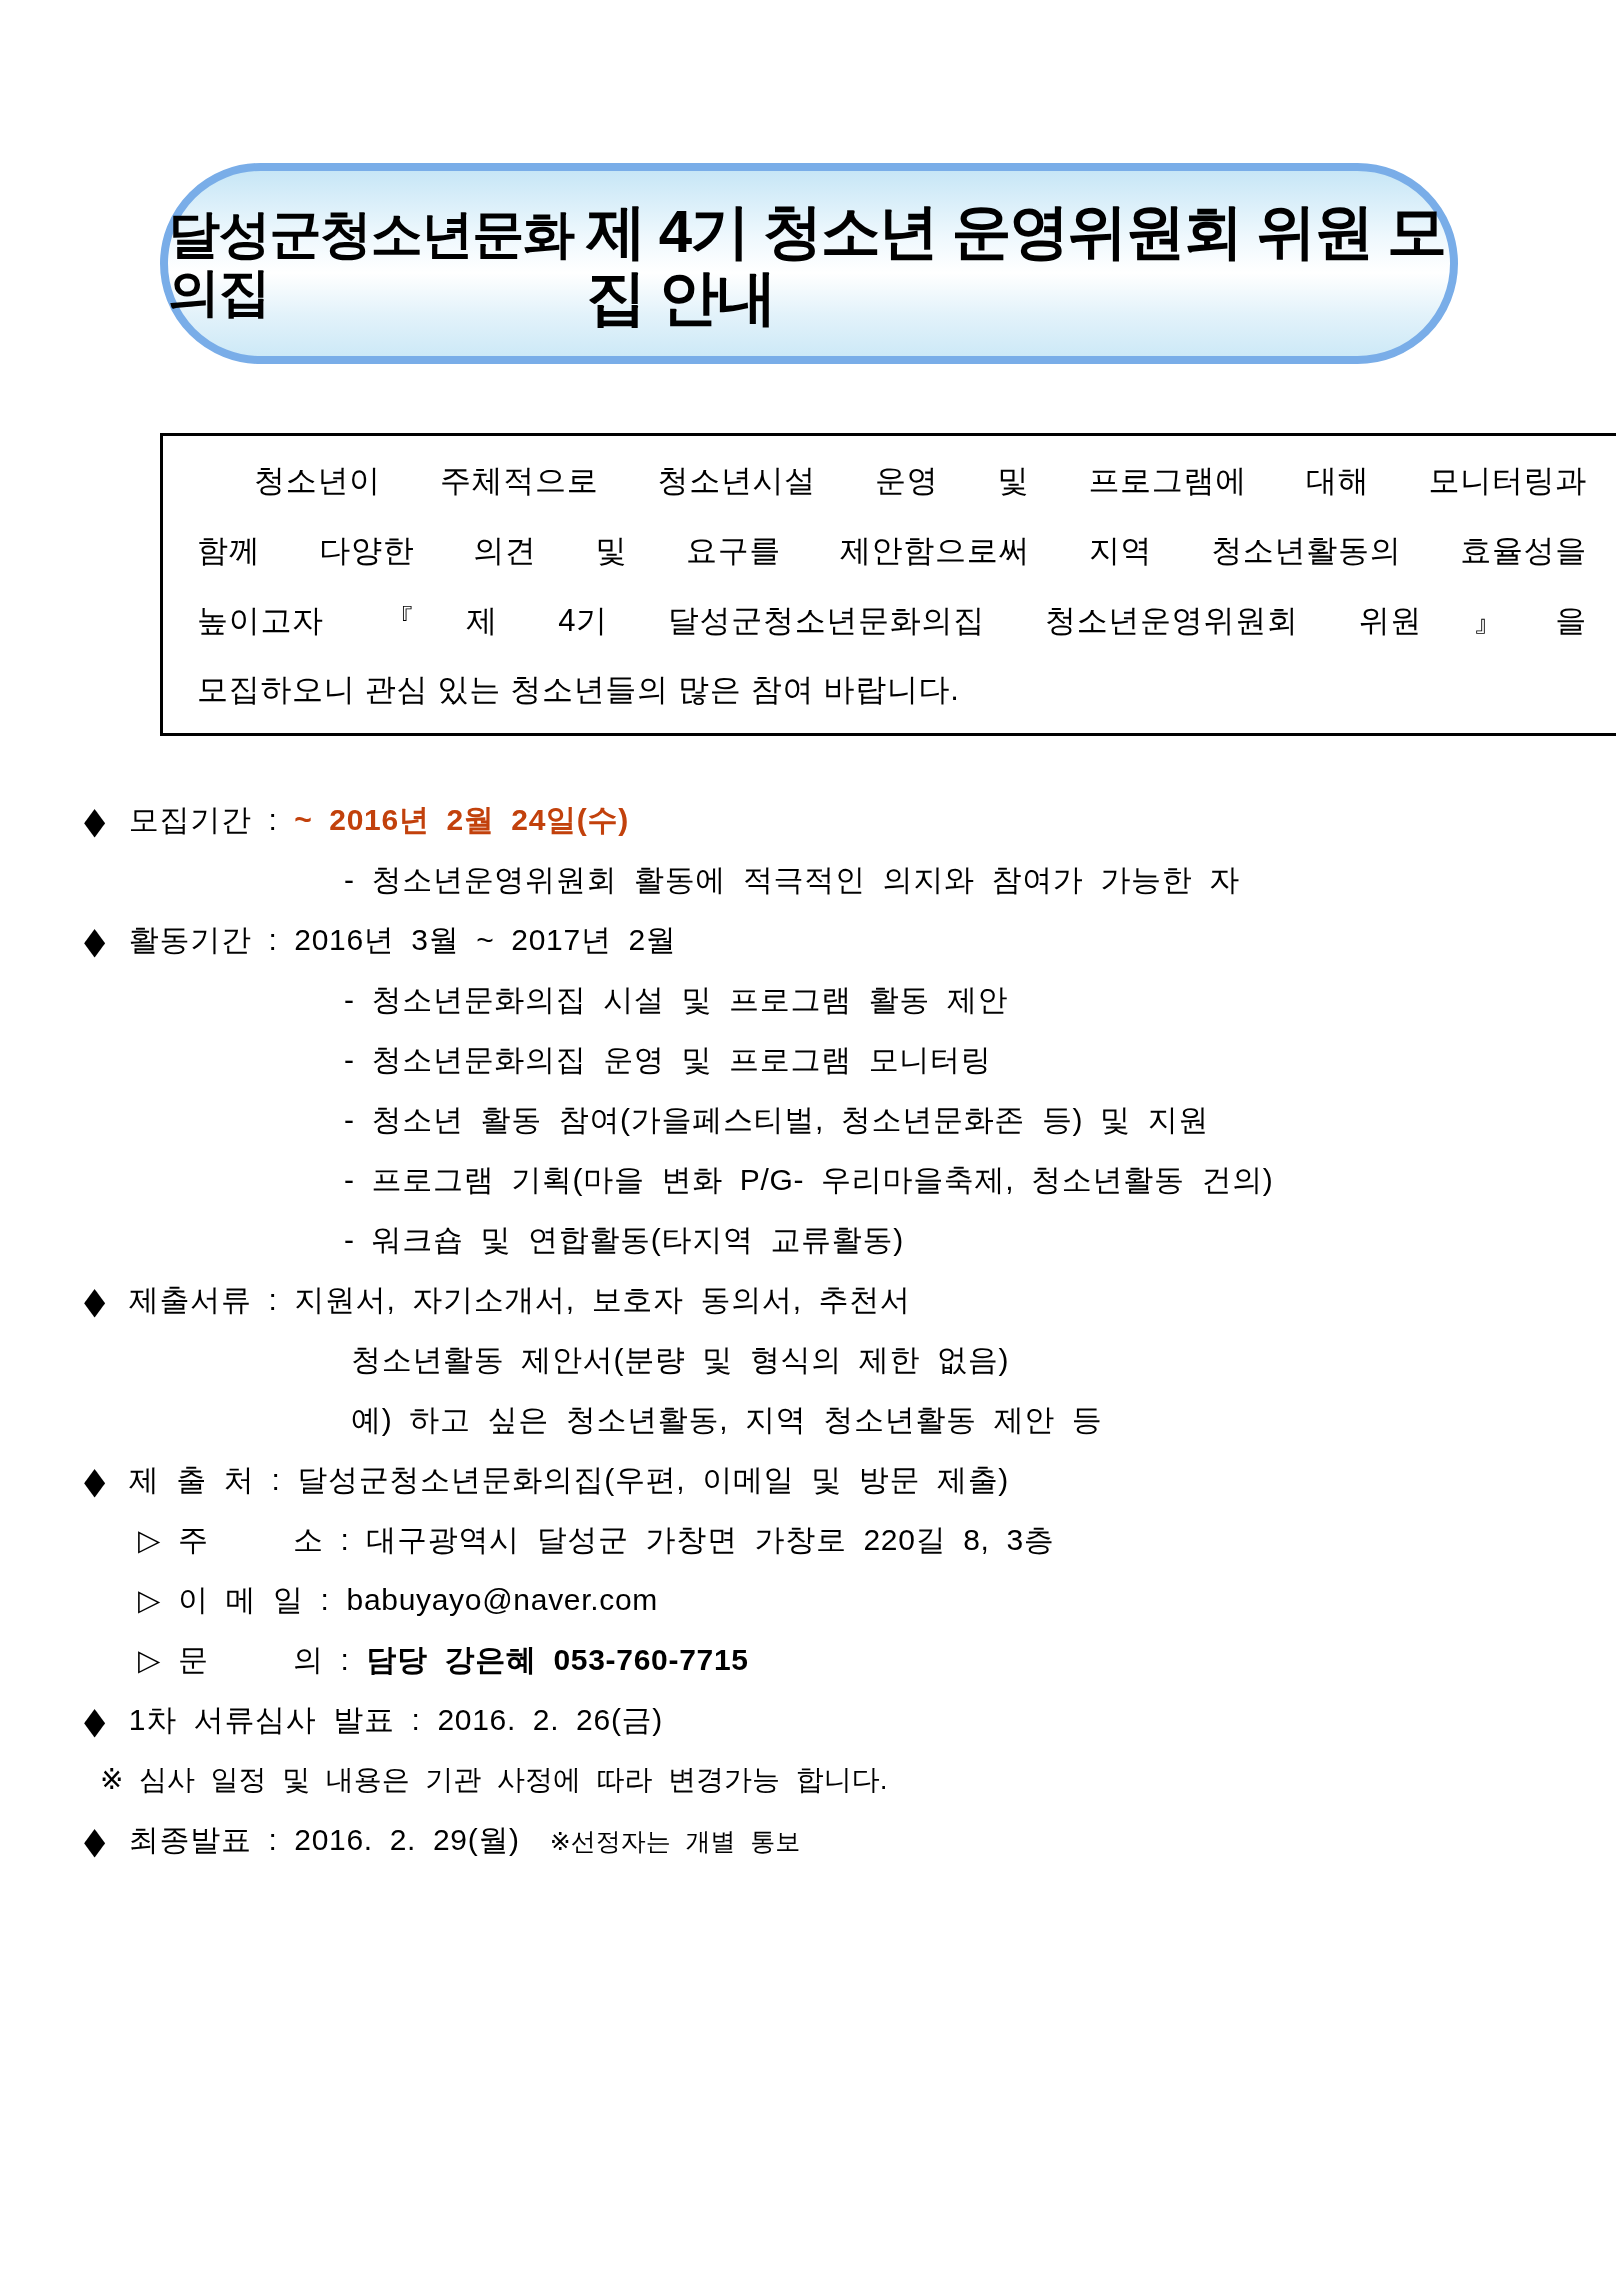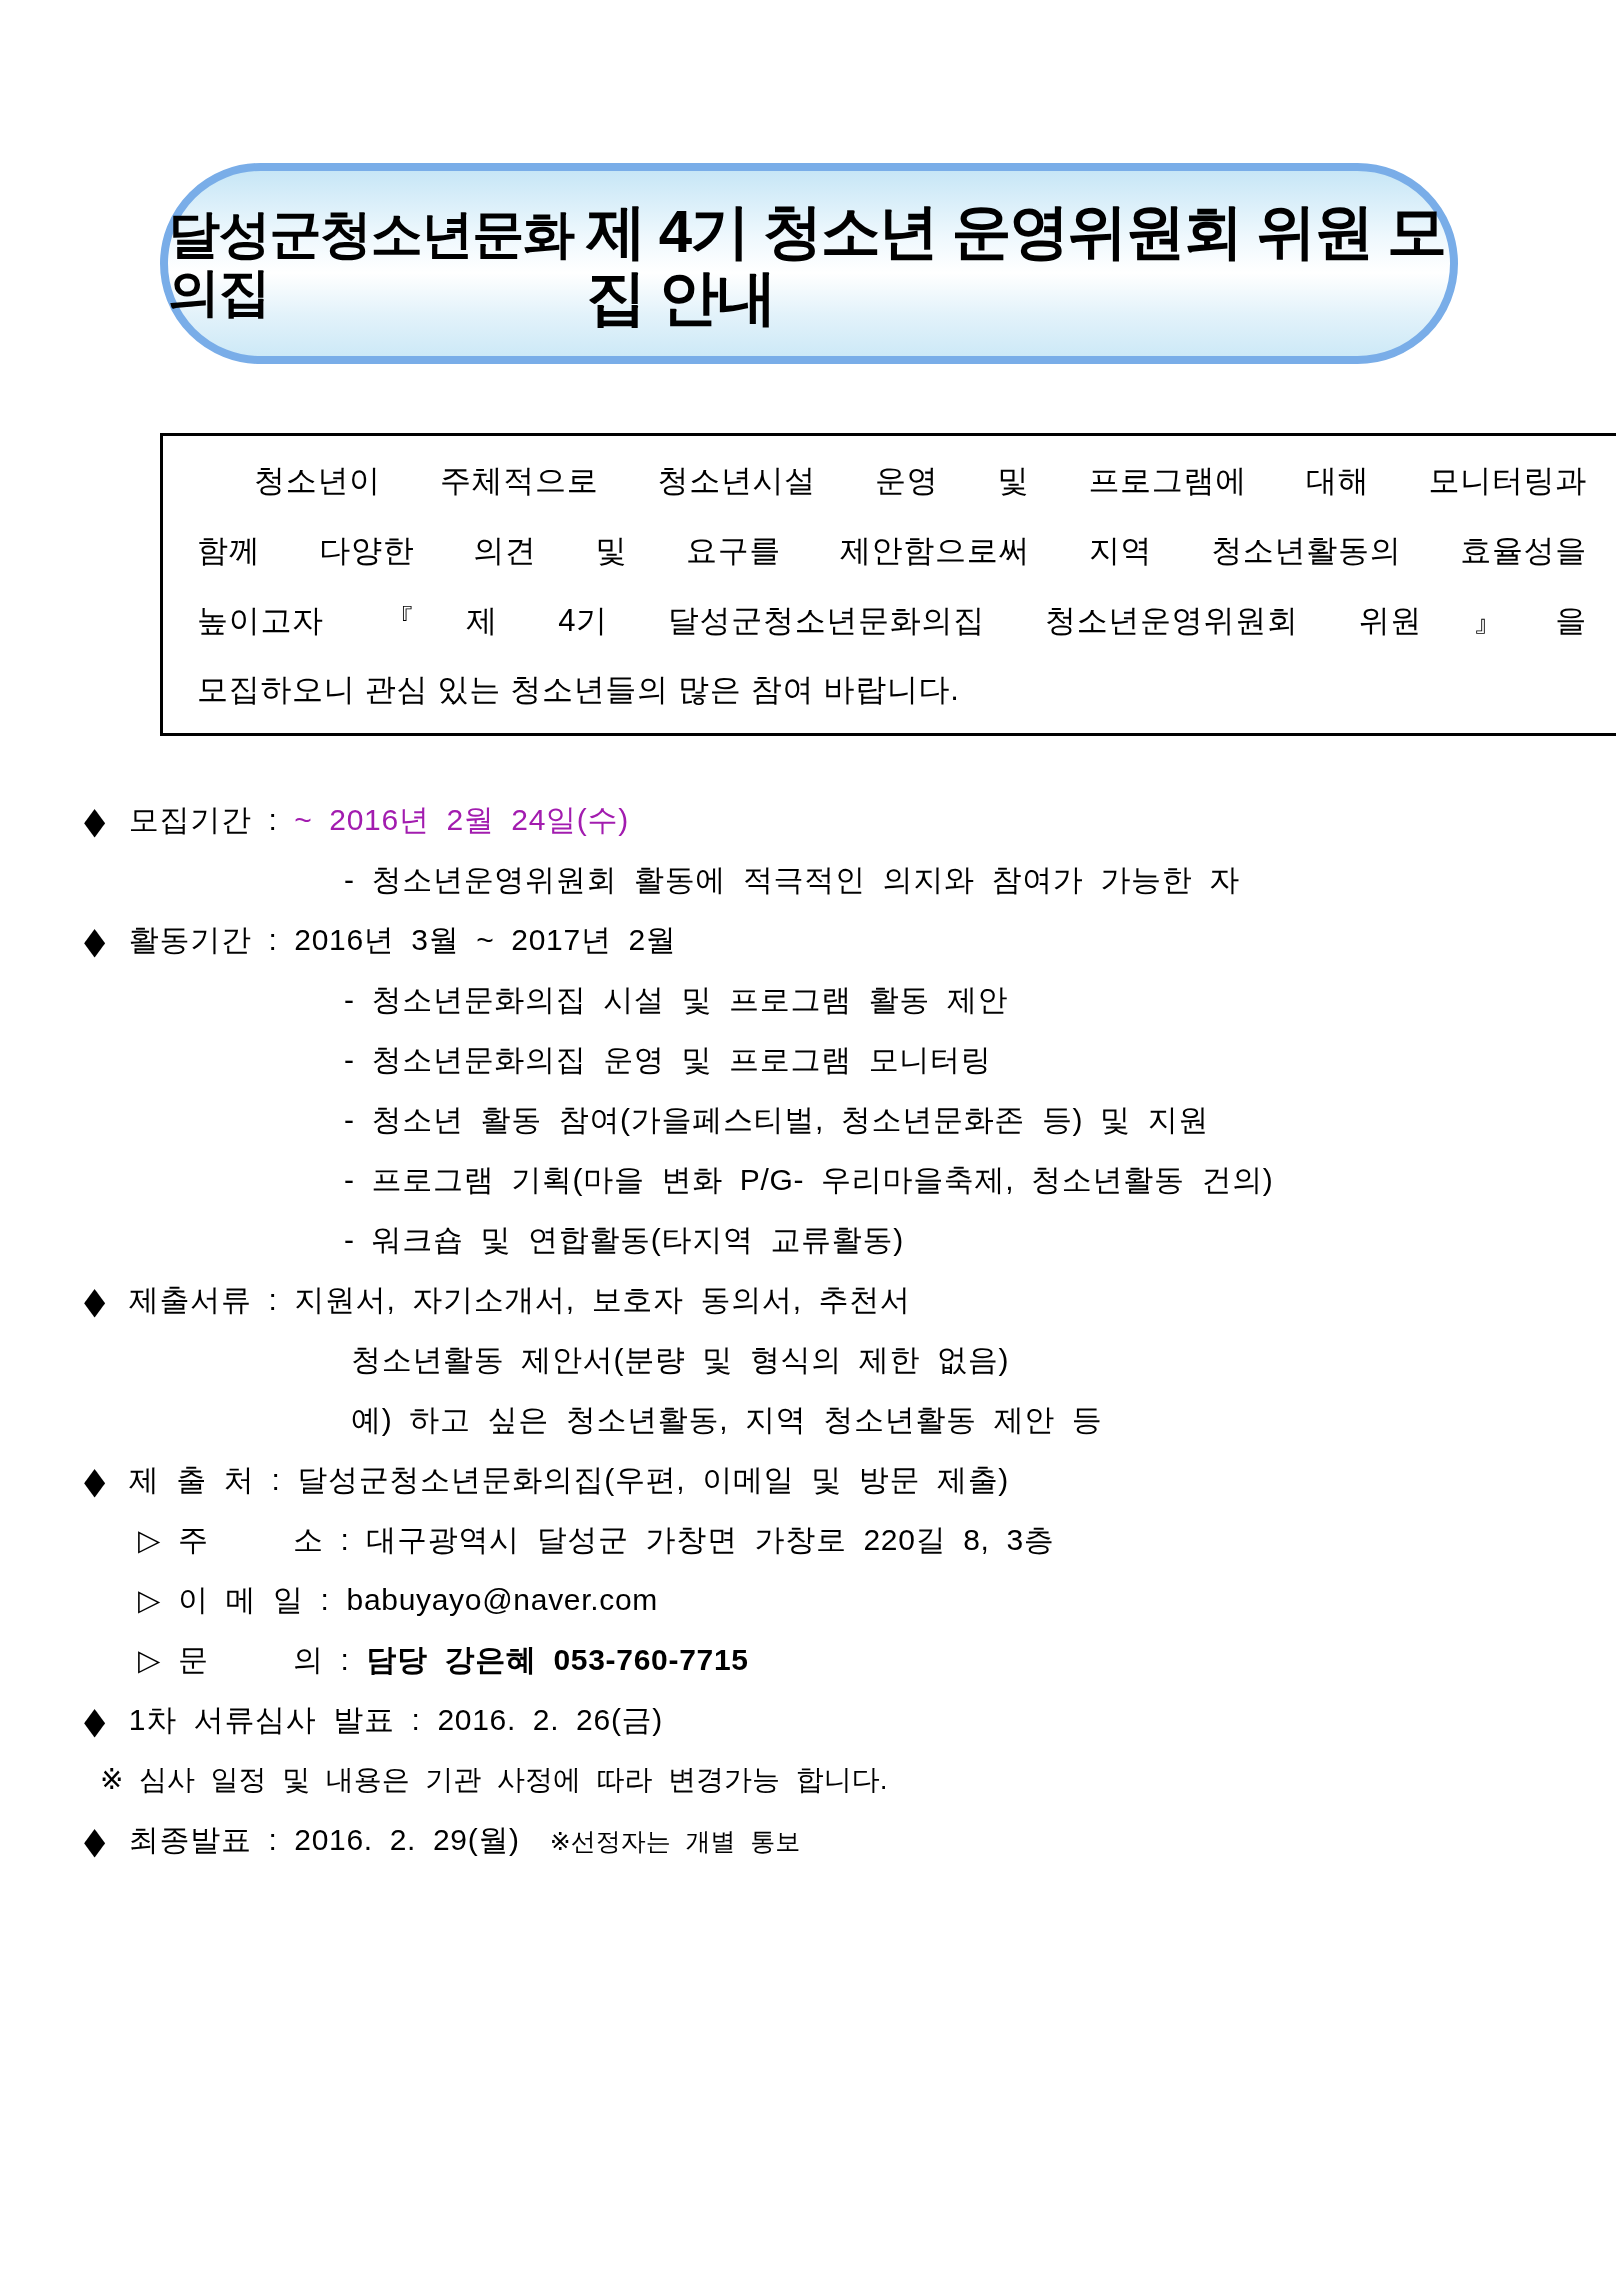--- a/index.html
+++ b/index.html
@@ -33,21 +33,21 @@
   }
   .g{margin-top:6.5px;}
   .dia{
     display:inline-block;font-size:30px;transform:scaleY(1.25) scaleX(0.92);
     transform-origin:center;margin-right:22px;
   }
   .tri{display:inline-block;font-size:29px;margin-right:17px;}
   .cont{padding-left:261px;}   
   .cont2{padding-left:268px;}  
   .sub{padding-left:55px;}     
-  .red{color:#a21caf;font-weight:normal;}
+  .red{color:#c2410c;font-weight:bold;}
   .bold{font-weight:bold;}
   .note{font-size:28px;padding-left:17px;letter-spacing:0;}
   .smallnote{font-size:25px;letter-spacing:0;margin-left:30px;}
 </style>
 </head>
 <body>
 
 <div class="page">
 
   <div class="banner">

